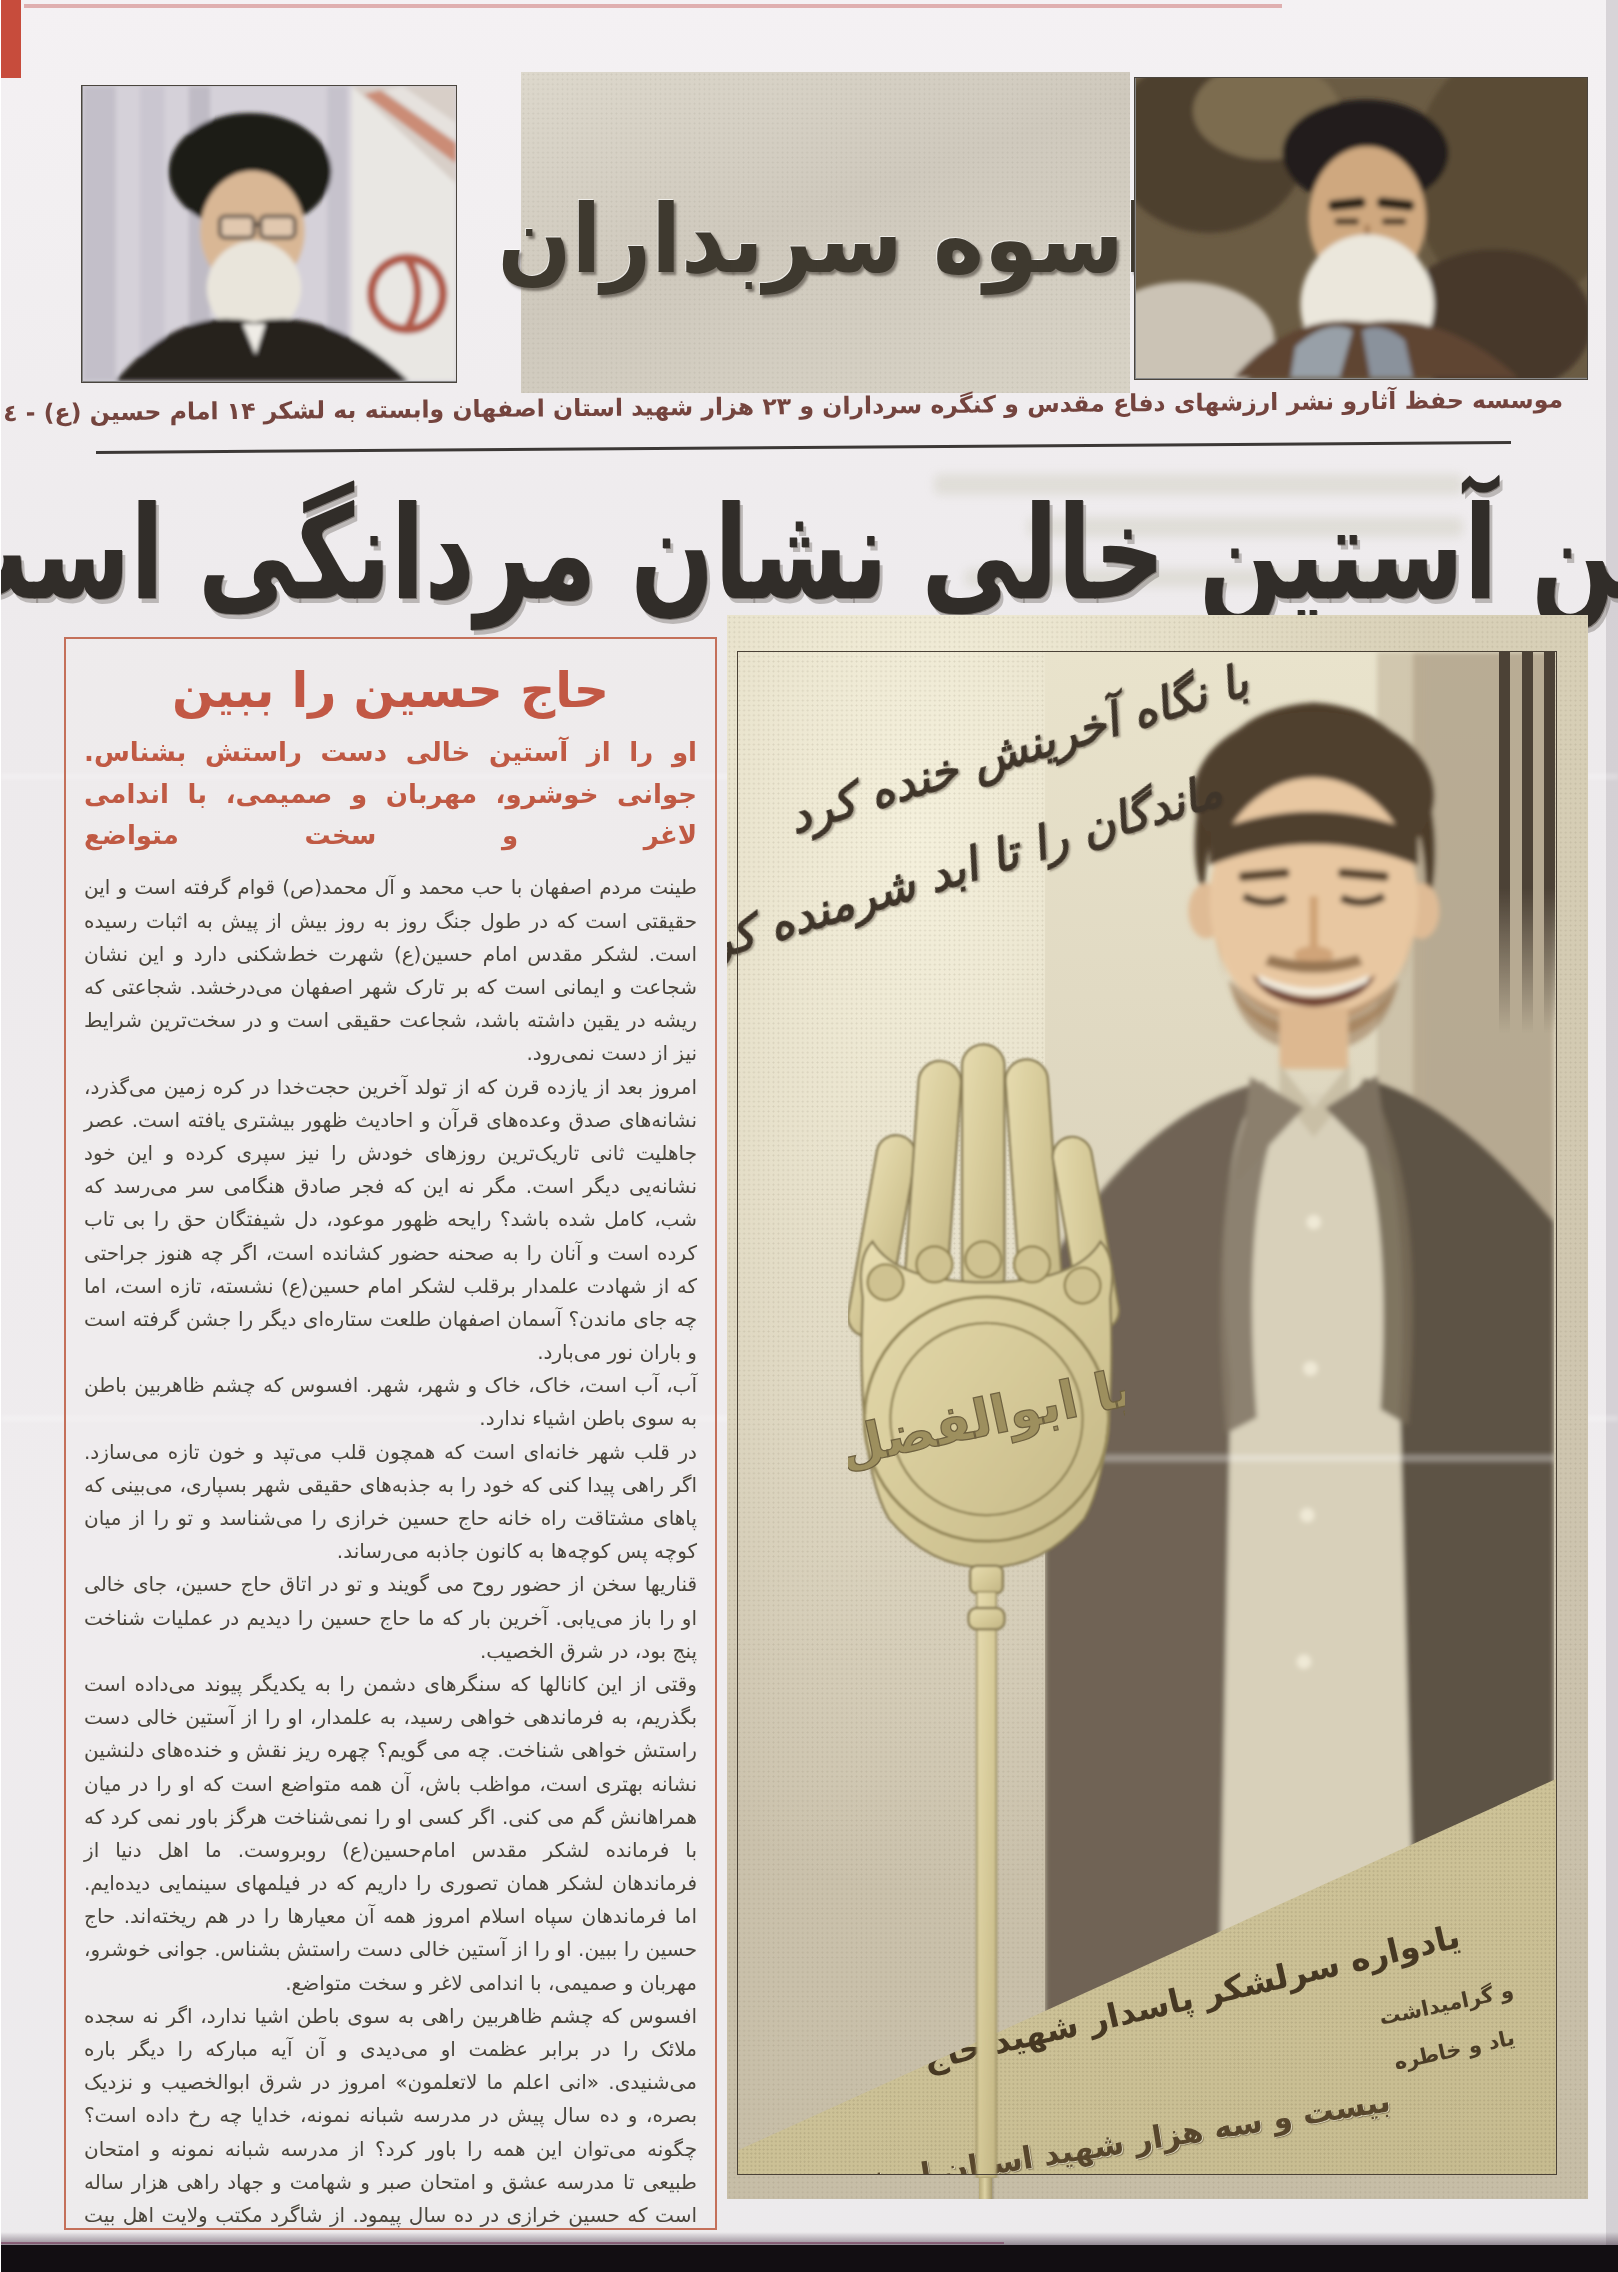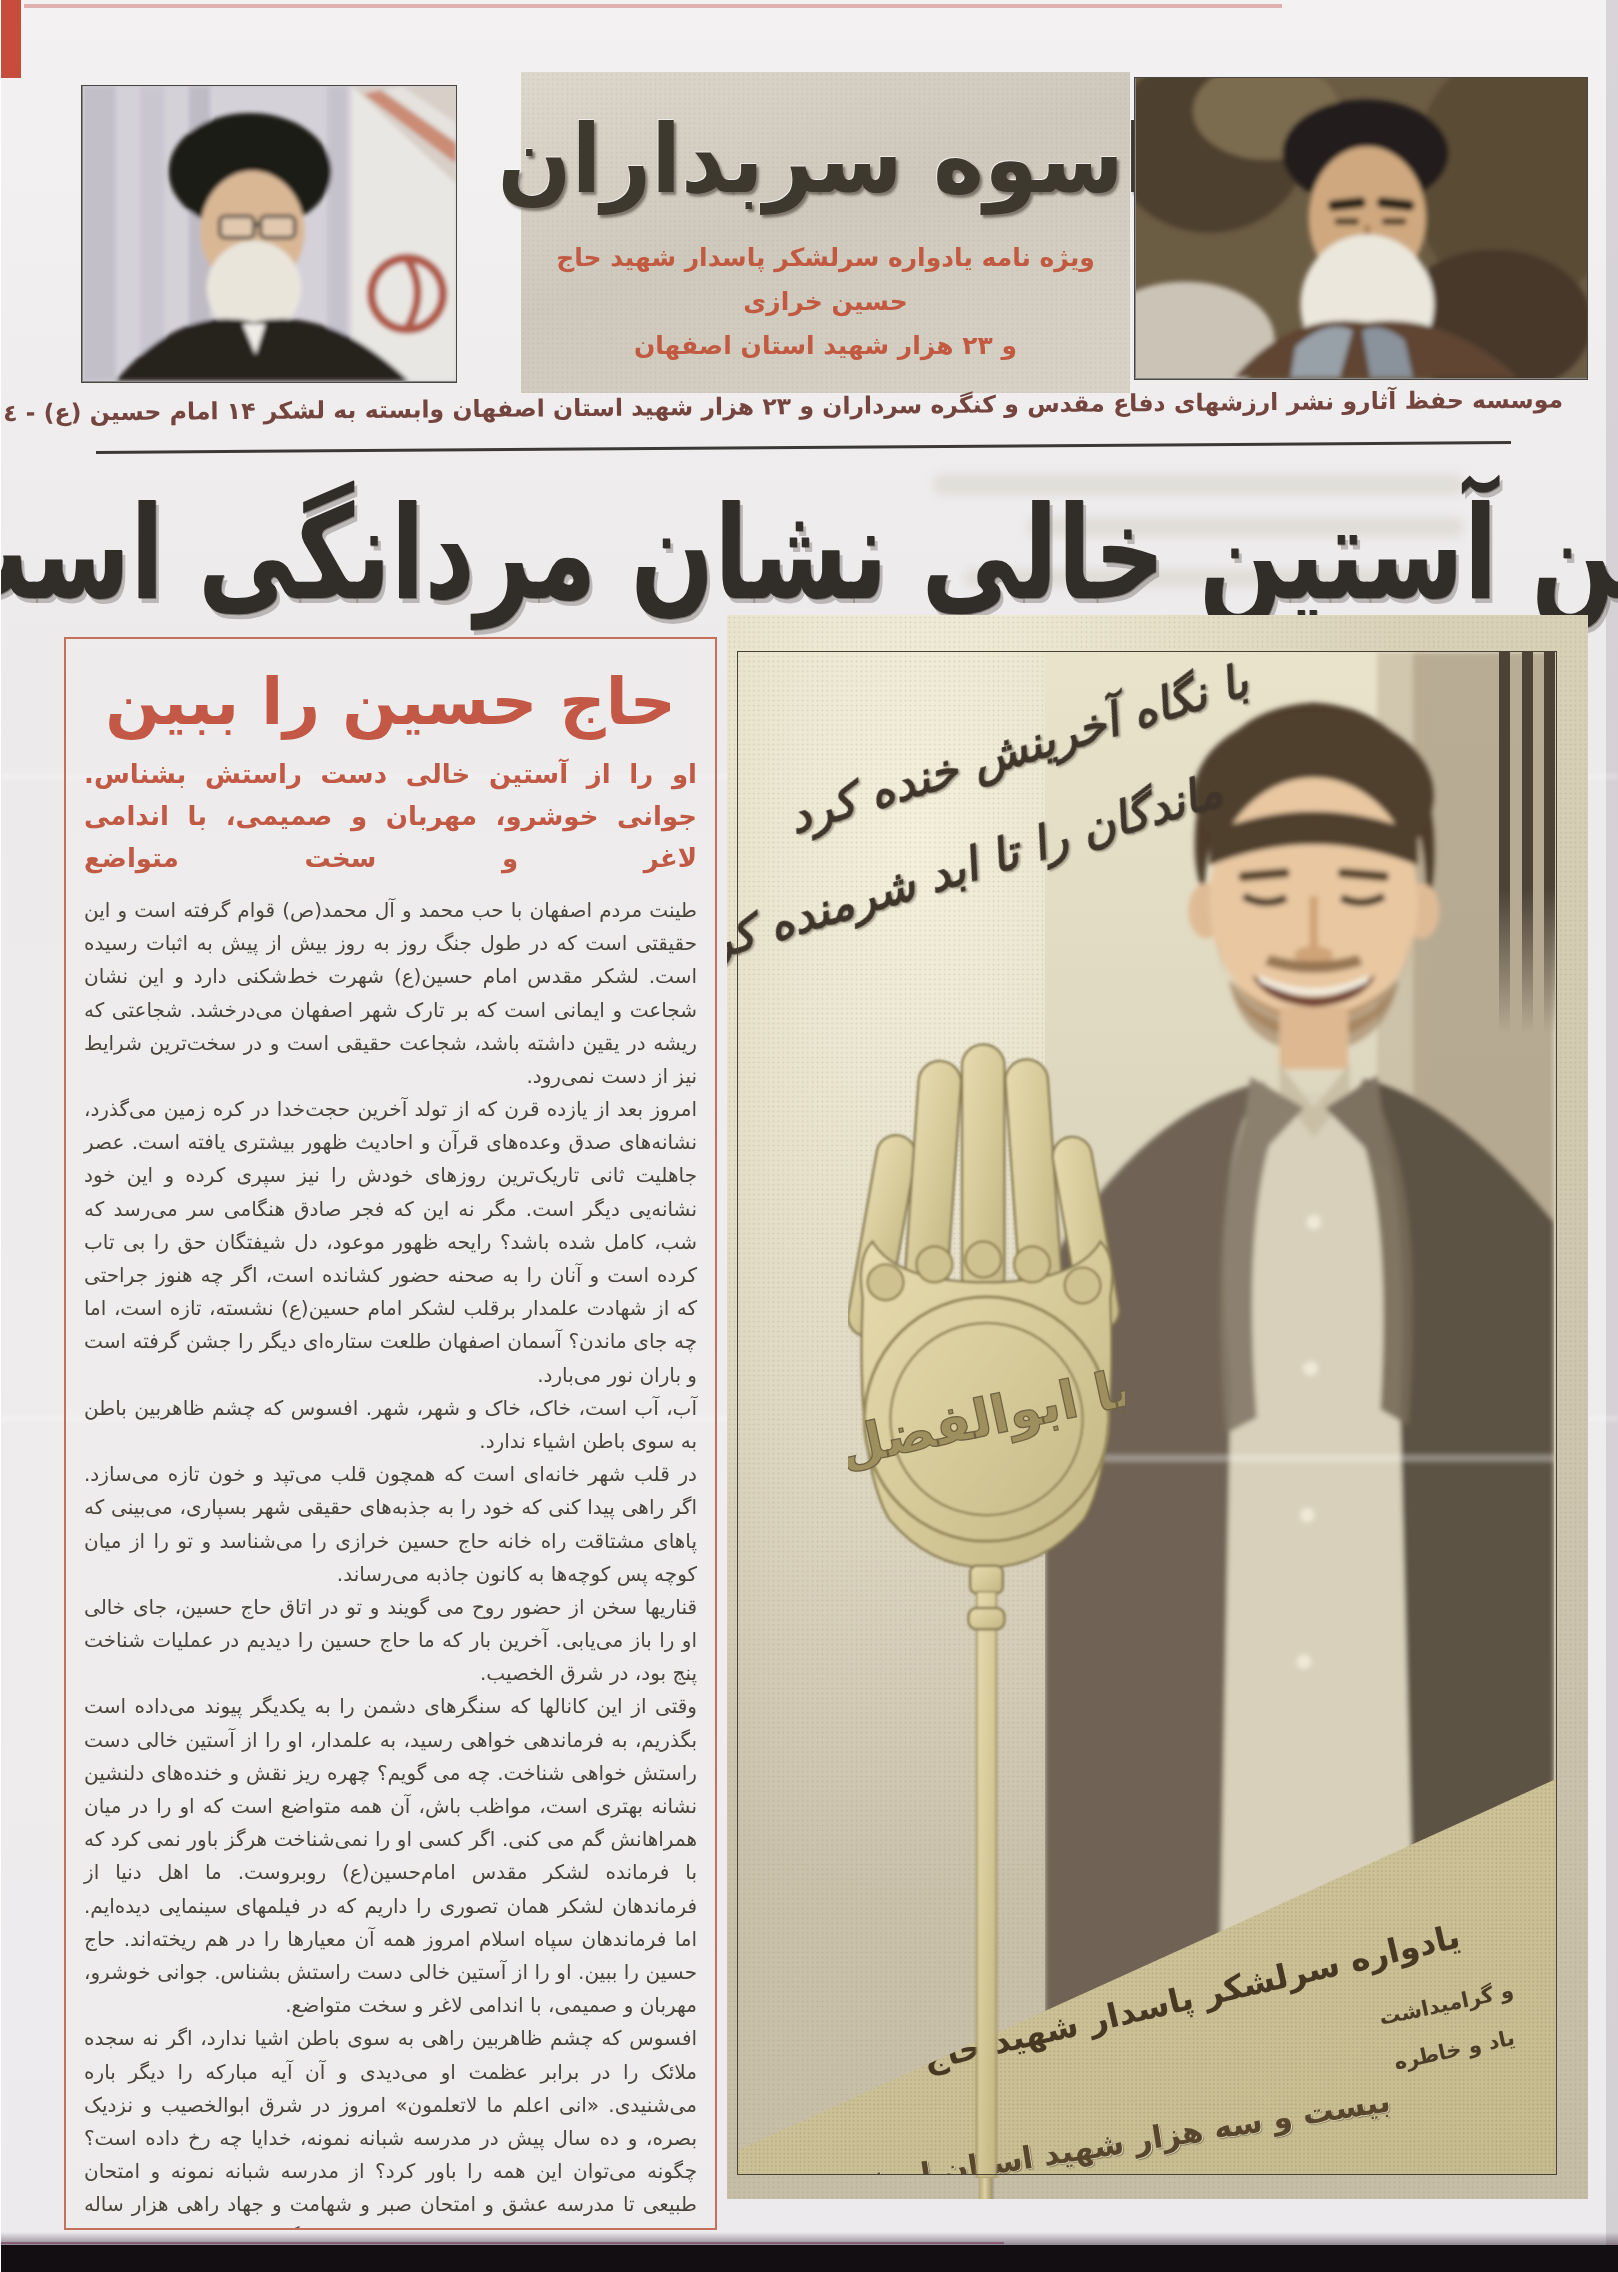--- a/index.html
+++ b/index.html
@@ -38,21 +38,21 @@
   .strip-rule{left:96px;top:446px;width:1415px;height:3.3px;background:#3c3836;transform:rotate(-.4deg);}
   
   .headline-wrap{left:33px;top:471px;width:1554px;height:163px;display:flex;align-items:center;justify-content:center;}
   .headline{font-size:98px;font-weight:bold;color:#312d29;white-space:nowrap;
     transform:scale(1.0,1.32);
     text-shadow:3.3px 4.1px 0 rgba(70,62,55,.30),0.8px 0.8px 0 rgba(70,62,55,.5);}
   .bleed{position:absolute;background:rgba(148,152,108,.16);filter:blur(4.9px);border-radius:6.5px;}
   
   .article{left:64px;top:637px;width:653px;height:1593px;border:2.4px solid #c4705a;box-sizing:border-box;
     padding:8.1px 18px 6.5px 18px;overflow:hidden;background:rgba(240,237,238,.35);}
-  .article-heading{text-align:center;color:#c25845;font-weight:bold;font-size:64px;line-height:1.5;margin:6.5px 0 4.9px 0;}
+  .article-heading{text-align:center;color:#c25845;font-weight:bold;font-size:49px;line-height:1.5;margin:6.5px 0 4.9px 0;}
   .article-intro{color:#c05a44;font-weight:bold;font-size:26px;line-height:1.6;text-align:justify;text-align-last:justify;margin-bottom:14.7px;}
   .article-body p{margin:0;color:#4b463c;font-size:20px;line-height:1.66;text-align:justify;}
   
   .photo-box{left:727px;top:615px;width:861px;height:1584px;box-sizing:border-box;
     background:
       radial-gradient(rgba(118,108,84,.16) 0.8px,transparent 1.2px),
       radial-gradient(ellipse at 22% 14%,rgba(246,242,222,.95) 0%,rgba(246,242,222,0) 55%),
       linear-gradient(175deg,#d9d1b8 0%,#d2c9b1 35%,#ccc3ae 65%,#c6bda6 100%);
     background-size:4.9px 4.9px,100% 100%,100% 100%;overflow:hidden;}
   .photo-inner-border{position:absolute;left:9.8px;top:36px;right:31px;bottom:24.4px;border:1.6px solid #4a4136;}
@@ -119,24 +119,20 @@
       <line x1="210" y1="170" x2="218" y2="170" stroke="#3a3430" stroke-width="4"></line>
       <ellipse cx="210" cy="248" rx="58" ry="58" fill="#e9e5db"></ellipse>
       <path d="M40 362 Q 120 268 210 290 Q 300 268 400 362 Z" fill="#26211e"></path>
       <path d="M196 292 L224 292 L212 330 Z" fill="#efece6"></path>
     </g>
   </svg>
 </div>
 
 <div class="abs masthead">
   <div class="masthead-title">اسوه سربداران</div>
-  <div class="masthead-sub">
-    <div>ویژه نامه یادواره سرلشکر پاسدار شهید حاج حسین خرازی</div>
-    <div>و ۲۳ هزار شهید استان اصفهان</div>
-  </div>
 </div>
 
 <div class="abs hdr-photo hdr-photo-right">
   <svg width="451" height="300" viewBox="0 0 554 368">
     <defs>
         <filter id="soft2">
           <feGaussianBlur stdDeviation="3"></feGaussianBlur>
         </filter>
       </defs>
     <rect width="554" height="368" fill="#6b5c44"></rect>

